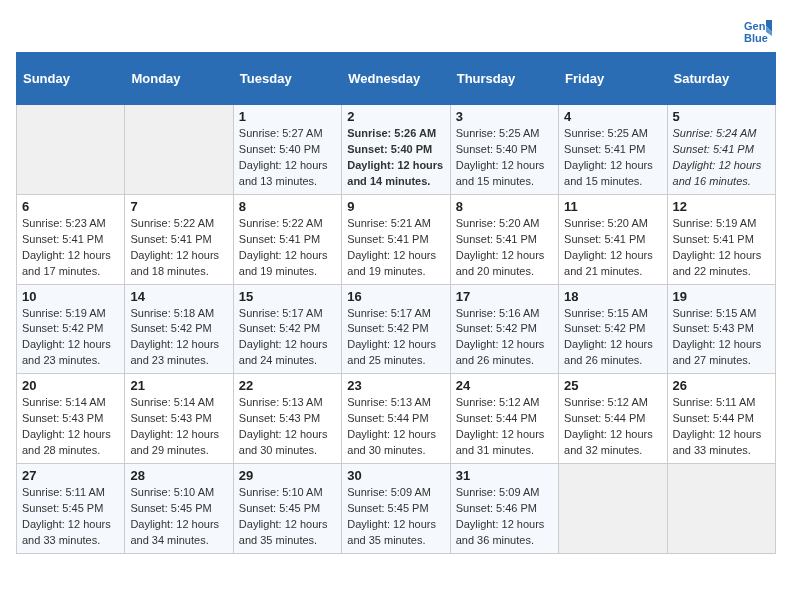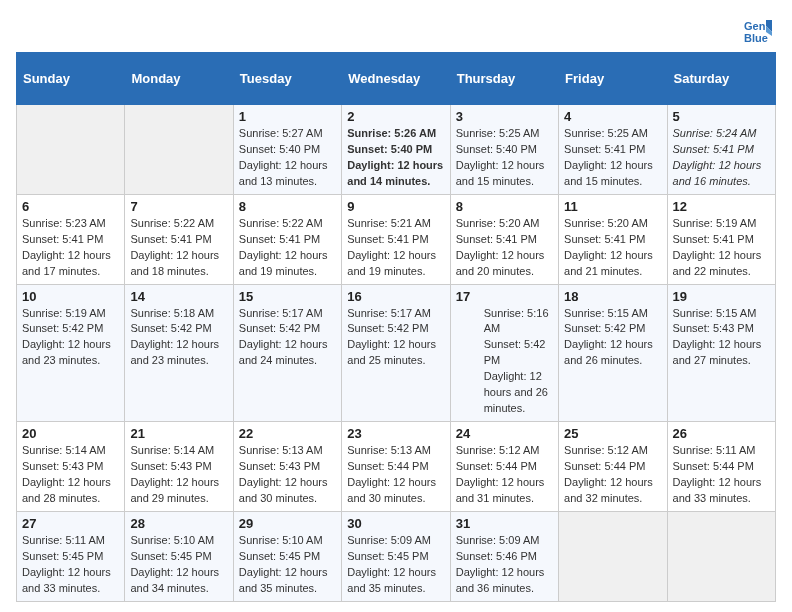--- a/index.html
+++ b/index.html
@@ -214,21 +214,21 @@
 Daylight: 12 hours and 24 minutes.</div>
         </td>
         <td>
           <div class="day-number">16</div>
           <div class="day-info" style="white-space: pre-line;">Sunrise: 5:17 AM
 Sunset: 5:42 PM
 Daylight: 12 hours and 25 minutes.</div>
         </td>
         <td>
           <div class="day-number">17</div>
-          <div class="day-info" style="white-space: pre-line; margin-left: 28px;">Sunrise: 5:16 AM
+          <div class="day-info" style="white-space: pre-line;">Sunrise: 5:16 AM
 Sunset: 5:42 PM
 Daylight: 12 hours and 26 minutes.</div>
         </td>
         <td>
           <div class="day-number">18</div>
           <div class="day-info" style="white-space: pre-line;">Sunrise: 5:15 AM
 Sunset: 5:42 PM
 Daylight: 12 hours and 26 minutes.</div>
         </td>
         <td>

